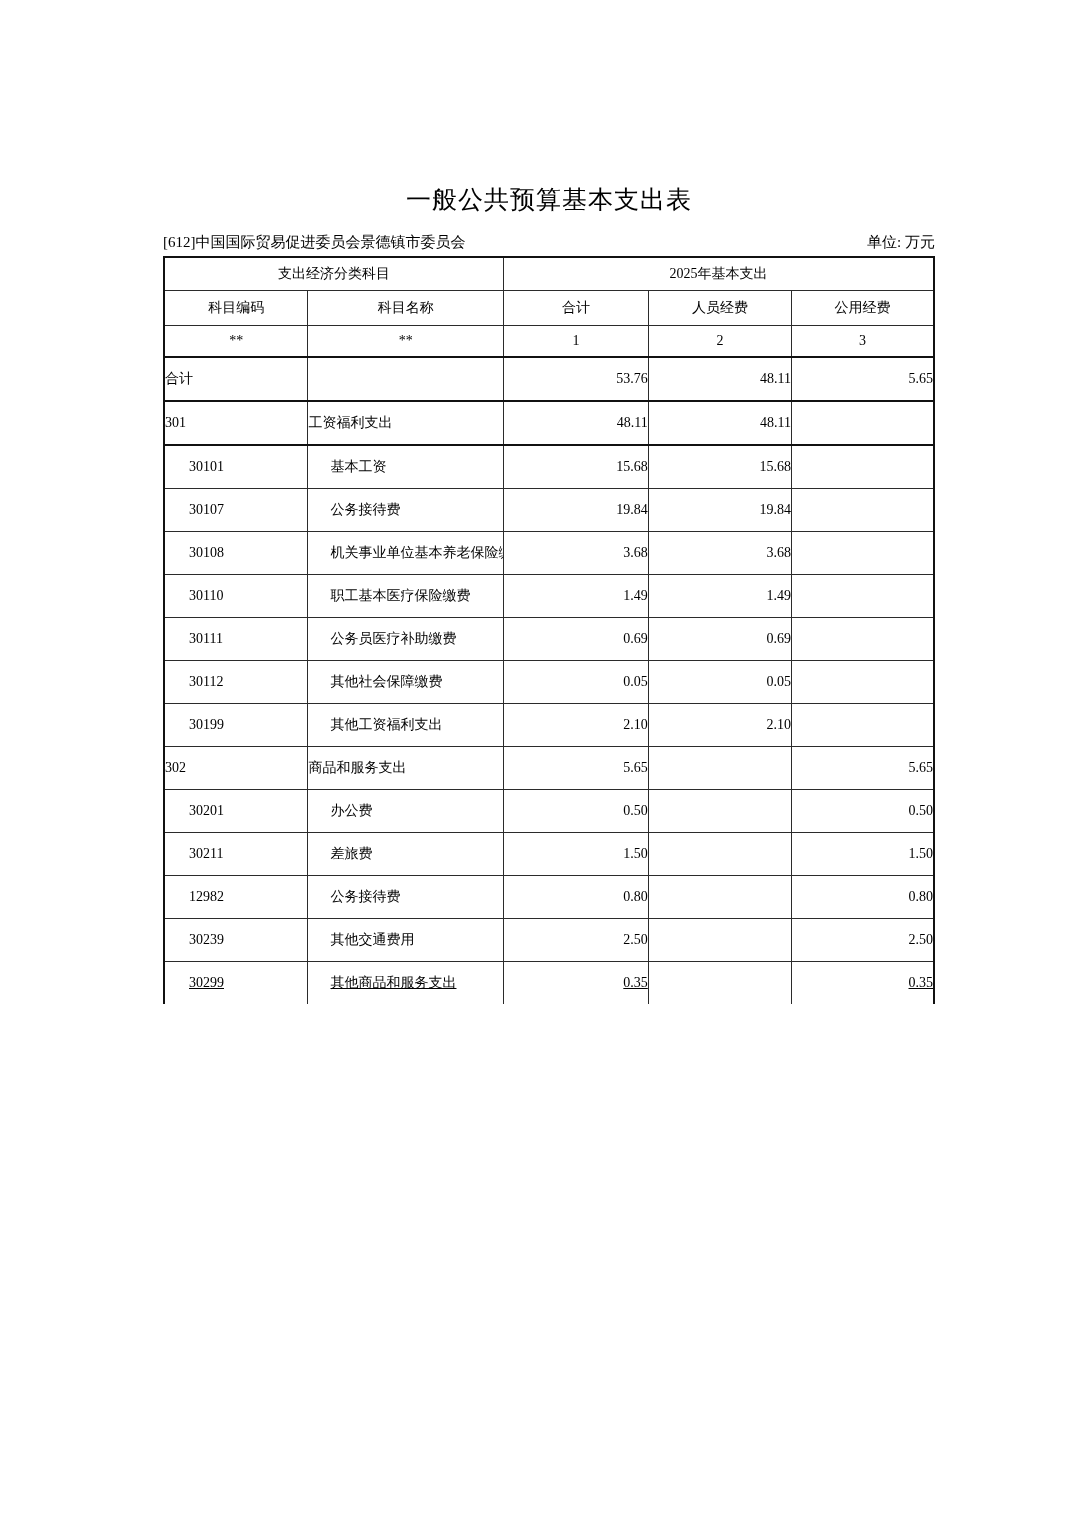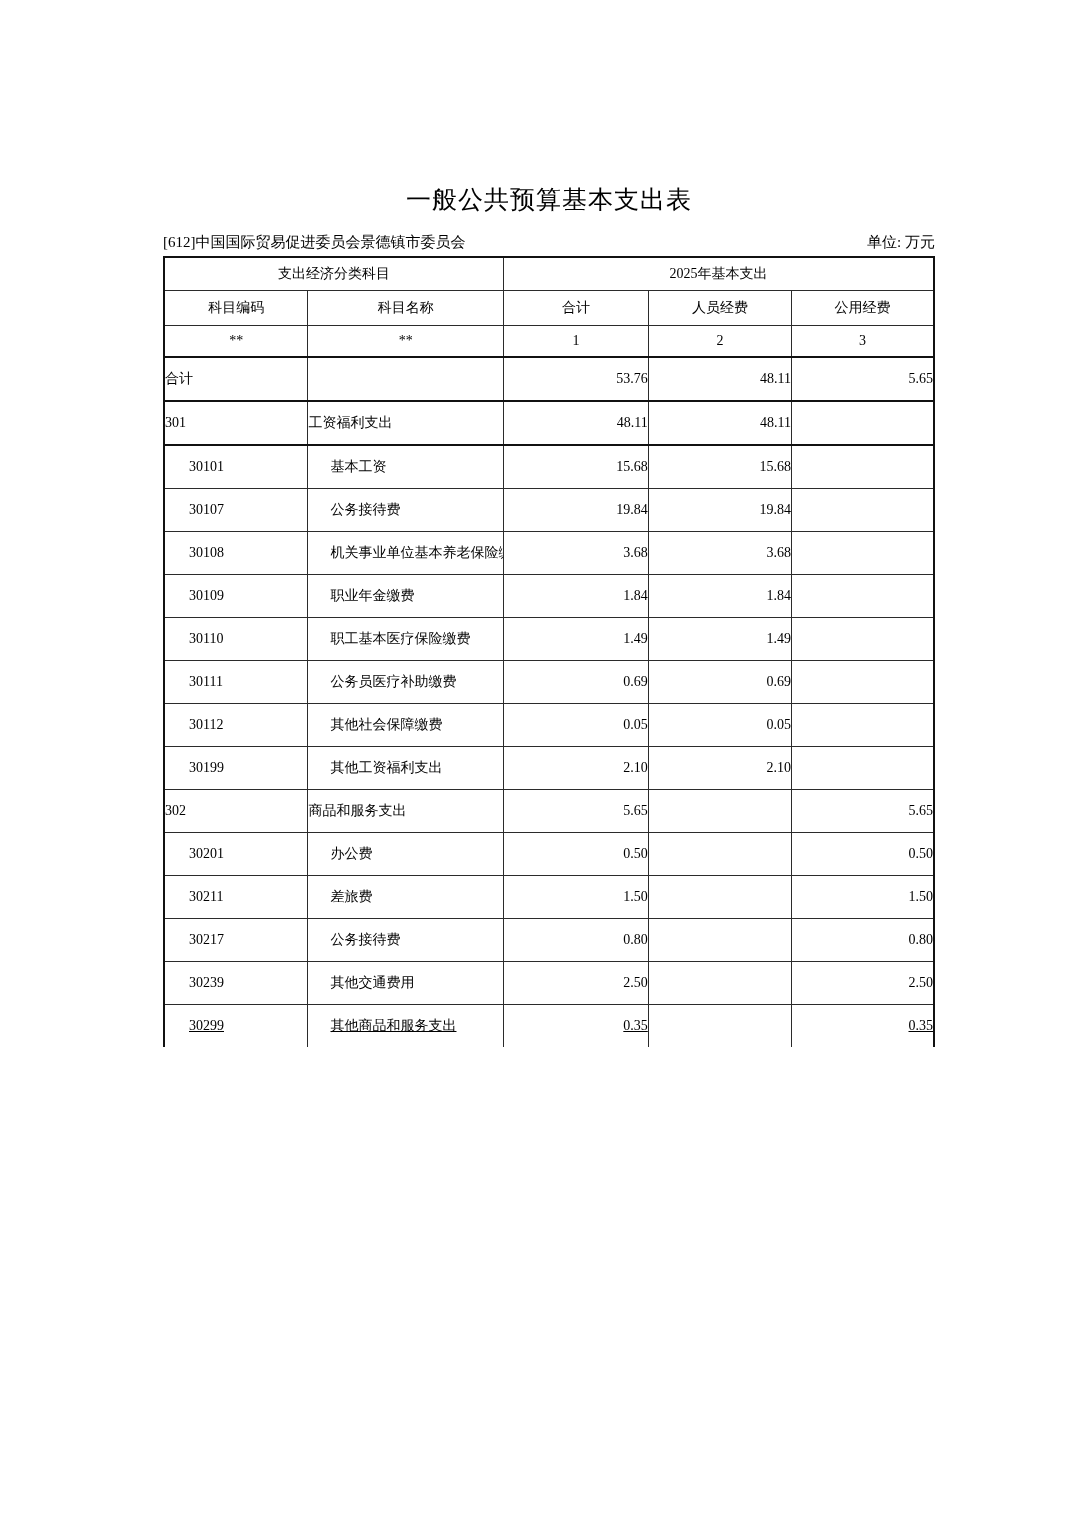--- a/index.html
+++ b/index.html
@@ -136,27 +136,20 @@
             <td class="c-num"></td>
           </tr>
           <tr class="row-item">
             <td class="c-code">30108</td>
             <td class="c-name">机关事业单位基本养老保险缴费</td>
             <td class="c-num">3.68</td>
             <td class="c-num">3.68</td>
             <td class="c-num"></td>
           </tr>
           <tr class="row-item">
-            <td class="c-code">30109</td>
-            <td class="c-name">职业年金缴费</td>
-            <td class="c-num">1.84</td>
-            <td class="c-num">1.84</td>
-            <td class="c-num"></td>
-          </tr>
-          <tr class="row-item">
             <td class="c-code">30110</td>
             <td class="c-name">职工基本医疗保险缴费</td>
             <td class="c-num">1.49</td>
             <td class="c-num">1.49</td>
             <td class="c-num"></td>
           </tr>
           <tr class="row-item">
             <td class="c-code">30111</td>
             <td class="c-name">公务员医疗补助缴费</td>
             <td class="c-num">0.69</td>
@@ -192,21 +185,21 @@
             <td class="c-num">0.50</td>
           </tr>
           <tr class="row-item">
             <td class="c-code">30211</td>
             <td class="c-name">差旅费</td>
             <td class="c-num">1.50</td>
             <td class="c-num"></td>
             <td class="c-num">1.50</td>
           </tr>
           <tr class="row-item">
-            <td class="c-code">30217</td>
+            <td class="c-code">12982</td>
             <td class="c-name">公务接待费</td>
             <td class="c-num">0.80</td>
             <td class="c-num"></td>
             <td class="c-num">0.80</td>
           </tr>
           <tr class="row-item">
             <td class="c-code">30239</td>
             <td class="c-name">其他交通费用</td>
             <td class="c-num">2.50</td>
             <td class="c-num"></td>

